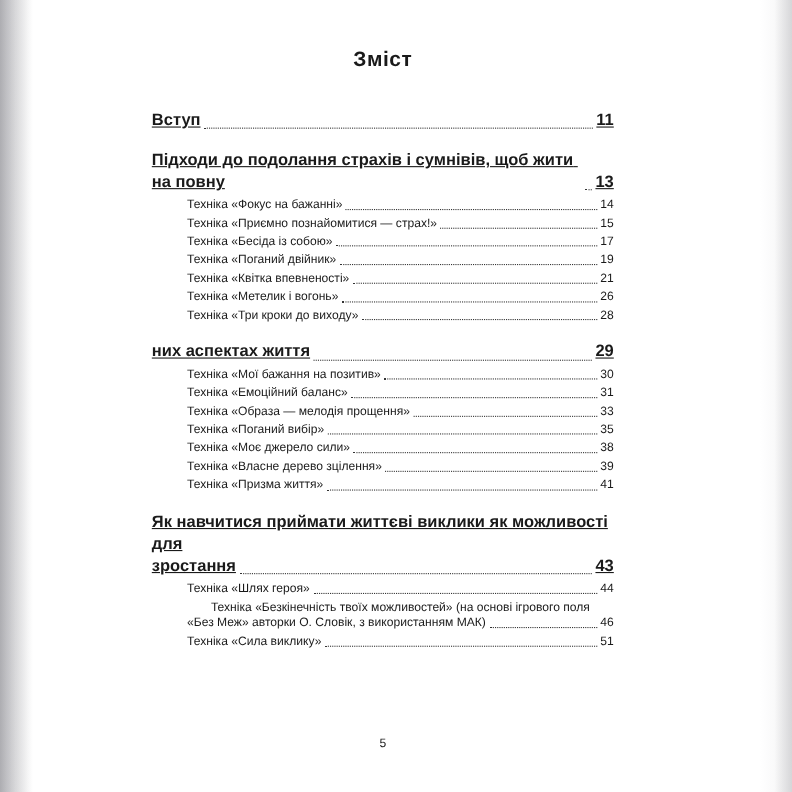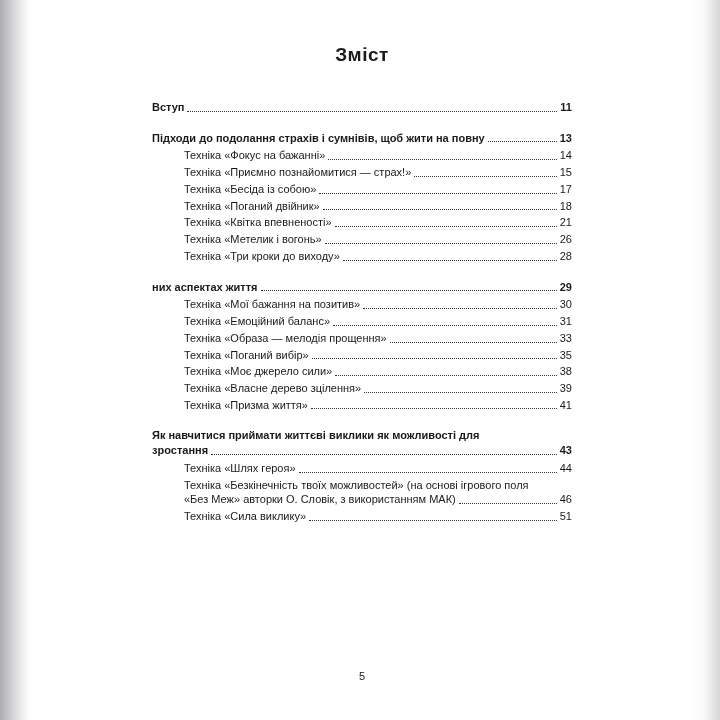--- a/index.html
+++ b/index.html
@@ -34,21 +34,21 @@
   #page::after {
     content: "";
     position: absolute;
     right: 0; top: 0; bottom: 0;
     width: 16px;
     background: linear-gradient(270deg, rgba(150,150,155,0.30), rgba(255,255,255,0) 100%);
     pointer-events: none;
   }
   .content {
     position: absolute;
-    left: 152px;
+    left: 138px;
     top: 0;
     width: 420px;
     height: 720px;
   }
   .doc-title {
     text-align: center;
     font-size: 19px;
     font-weight: bold;
     color: #1a1a1a;
     letter-spacing: 0.5px;
@@ -57,28 +57,30 @@
   }
   .toc {
     margin-top: 34px;
   }
   .entry {
     margin: 0 0 2px 0;
     line-height: 1.34;
     color: #1a1a1a;
   }
   .entry.level-0 {
-    font-size: 11px;
+    font-size: 15px;
     font-weight: bold;
     margin-bottom: 3px;
+    text-decoration: underline;
   }
   .entry.level-1 {
     font-size: 11px;
     font-weight: normal;
     padding-left: 32px;
+    text-align: center;
   }
   .entry.spaced-top {
     margin-top: 16px;
   }
   .entry-row {
     display: flex;
     align-items: flex-end;
     width: 100%;
   }
   .entry-text {
@@ -149,21 +151,21 @@
           <div class="entry-row">
             <span class="entry-text">Техніка «Бесіда із собою»</span>
             <span class="leader"></span>
             <span class="page-num">17</span>
           </div>
         </div>
         <div class="entry level-1">
           <div class="entry-row">
             <span class="entry-text">Техніка «Поганий двійник»</span>
             <span class="leader"></span>
-            <span class="page-num">18</span>
+            <span class="page-num">19</span>
           </div>
         </div>
         <div class="entry level-1">
           <div class="entry-row">
             <span class="entry-text">Техніка «Квітка впевненості»</span>
             <span class="leader"></span>
             <span class="page-num">21</span>
           </div>
         </div>
         <div></div>

